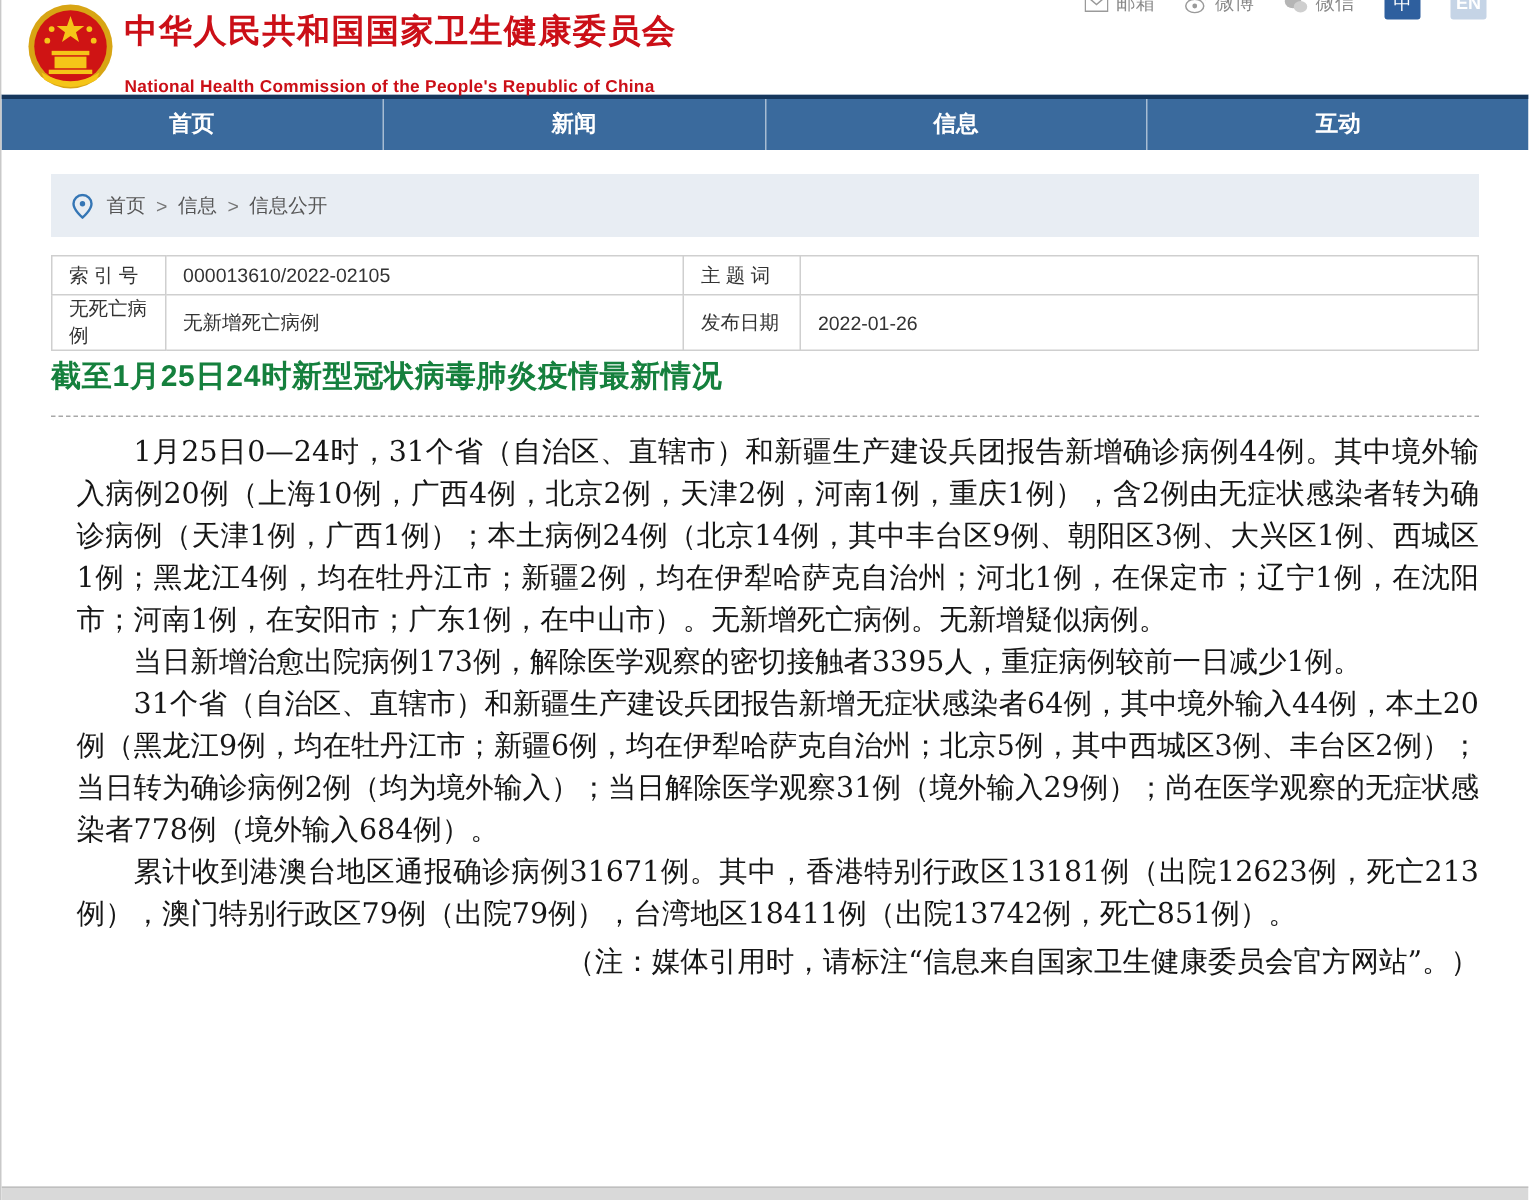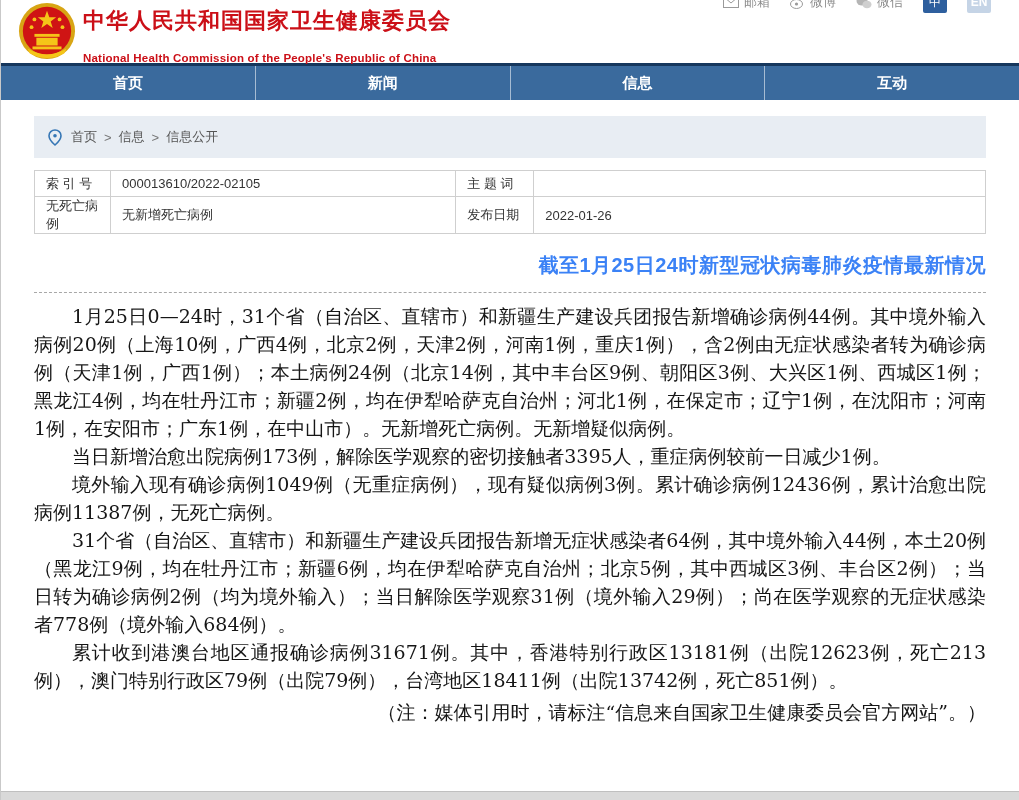--- a/index.html
+++ b/index.html
@@ -62,32 +62,32 @@
   .crumb-sep { margin: 0 7px; color: #777; }
 
   .meta-table { width: 100%; border-collapse: collapse; margin-top: 12px; font-size: 13px; color: #333; border-radius: 19px; }
   .meta-table td { border: 1px solid #cfcfcf; height: 26px; padding: 0 11px; background: #fff; }
   .col-l1 { width: 8%; }
   .col-v1 { width: 36.3%; }
   .col-l2 { width: 8.2%; }
   .col-v2 { width: 47.5%; }
 
   .article-title {
-    margin-top: 18px; text-align: right;
-    color: #3b82f6; font-size: 20px; font-weight: bold; letter-spacing: .5px;
+    margin-top: 3px; text-align: left;
+    color: #15803d; font-size: 20px; font-weight: bold; letter-spacing: .5px;
   }
   .dashed-sep { margin-top: 13px; border-bottom: 1px dashed #a8a8a8; height: 0; }
 
   .article-body {
     margin-top: 9px;
     font-family: "DejaVu Serif", "Liberation Serif", serif;
     font-size: 19px; line-height: 28px; color: #161616;
     text-align: justify;
   }
-  .article-body p { text-indent: 2em; }
+  .article-body p { text-indent: 2em; margin-left: 17px; }
   .article-note {
     font-family: "DejaVu Serif", "Liberation Serif", serif;
     font-size: 19px; line-height: 28px; color: #161616;
     text-align: right; margin-top: 4px;
   }
 
   .bottom-bar {
     position: absolute; left: 0; right: 0; bottom: 0; height: 9px;
     background: #d9d9d9; border-top: 1px solid #bfbfbf;
   }
@@ -188,21 +188,20 @@
       </tr>
     </tbody>
   </table>
 
   <h1 class="article-title">截至1月25日24时新型冠状病毒肺炎疫情最新情况</h1>
   <div class="dashed-sep"></div>
 
   <div class="article-body">
     <p>1月25日0—24时，31个省（自治区、直辖市）和新疆生产建设兵团报告新增确诊病例44例。其中境外输入病例20例（上海10例，广西4例，北京2例，天津2例，河南1例，重庆1例），含2例由无症状感染者转为确诊病例（天津1例，广西1例）；本土病例24例（北京14例，其中丰台区9例、朝阳区3例、大兴区1例、西城区1例；黑龙江4例，均在牡丹江市；新疆2例，均在伊犁哈萨克自治州；河北1例，在保定市；辽宁1例，在沈阳市；河南1例，在安阳市；广东1例，在中山市）。无新增死亡病例。无新增疑似病例。</p>
     <p>当日新增治愈出院病例173例，解除医学观察的密切接触者3395人，重症病例较前一日减少1例。</p>
-    <p>境外输入现有确诊病例1049例（无重症病例），现有疑似病例3例。累计确诊病例12436例，累计治愈出院病例11387例，无死亡病例。</p>
     <p>31个省（自治区、直辖市）和新疆生产建设兵团报告新增无症状感染者64例，其中境外输入44例，本土20例（黑龙江9例，均在牡丹江市；新疆6例，均在伊犁哈萨克自治州；北京5例，其中西城区3例、丰台区2例）；当日转为确诊病例2例（均为境外输入）；当日解除医学观察31例（境外输入29例）；尚在医学观察的无症状感染者778例（境外输入684例）。</p>
     <p>累计收到港澳台地区通报确诊病例31671例。其中，香港特别行政区13181例（出院12623例，死亡213例），澳门特别行政区79例（出院79例），台湾地区18411例（出院13742例，死亡851例）。</p>
   </div>
 
   <div class="article-note">（注：媒体引用时，请标注“信息来自国家卫生健康委员会官方网站”。）</div>
 
 </main>
 
 <div class="bottom-bar"></div>
 

